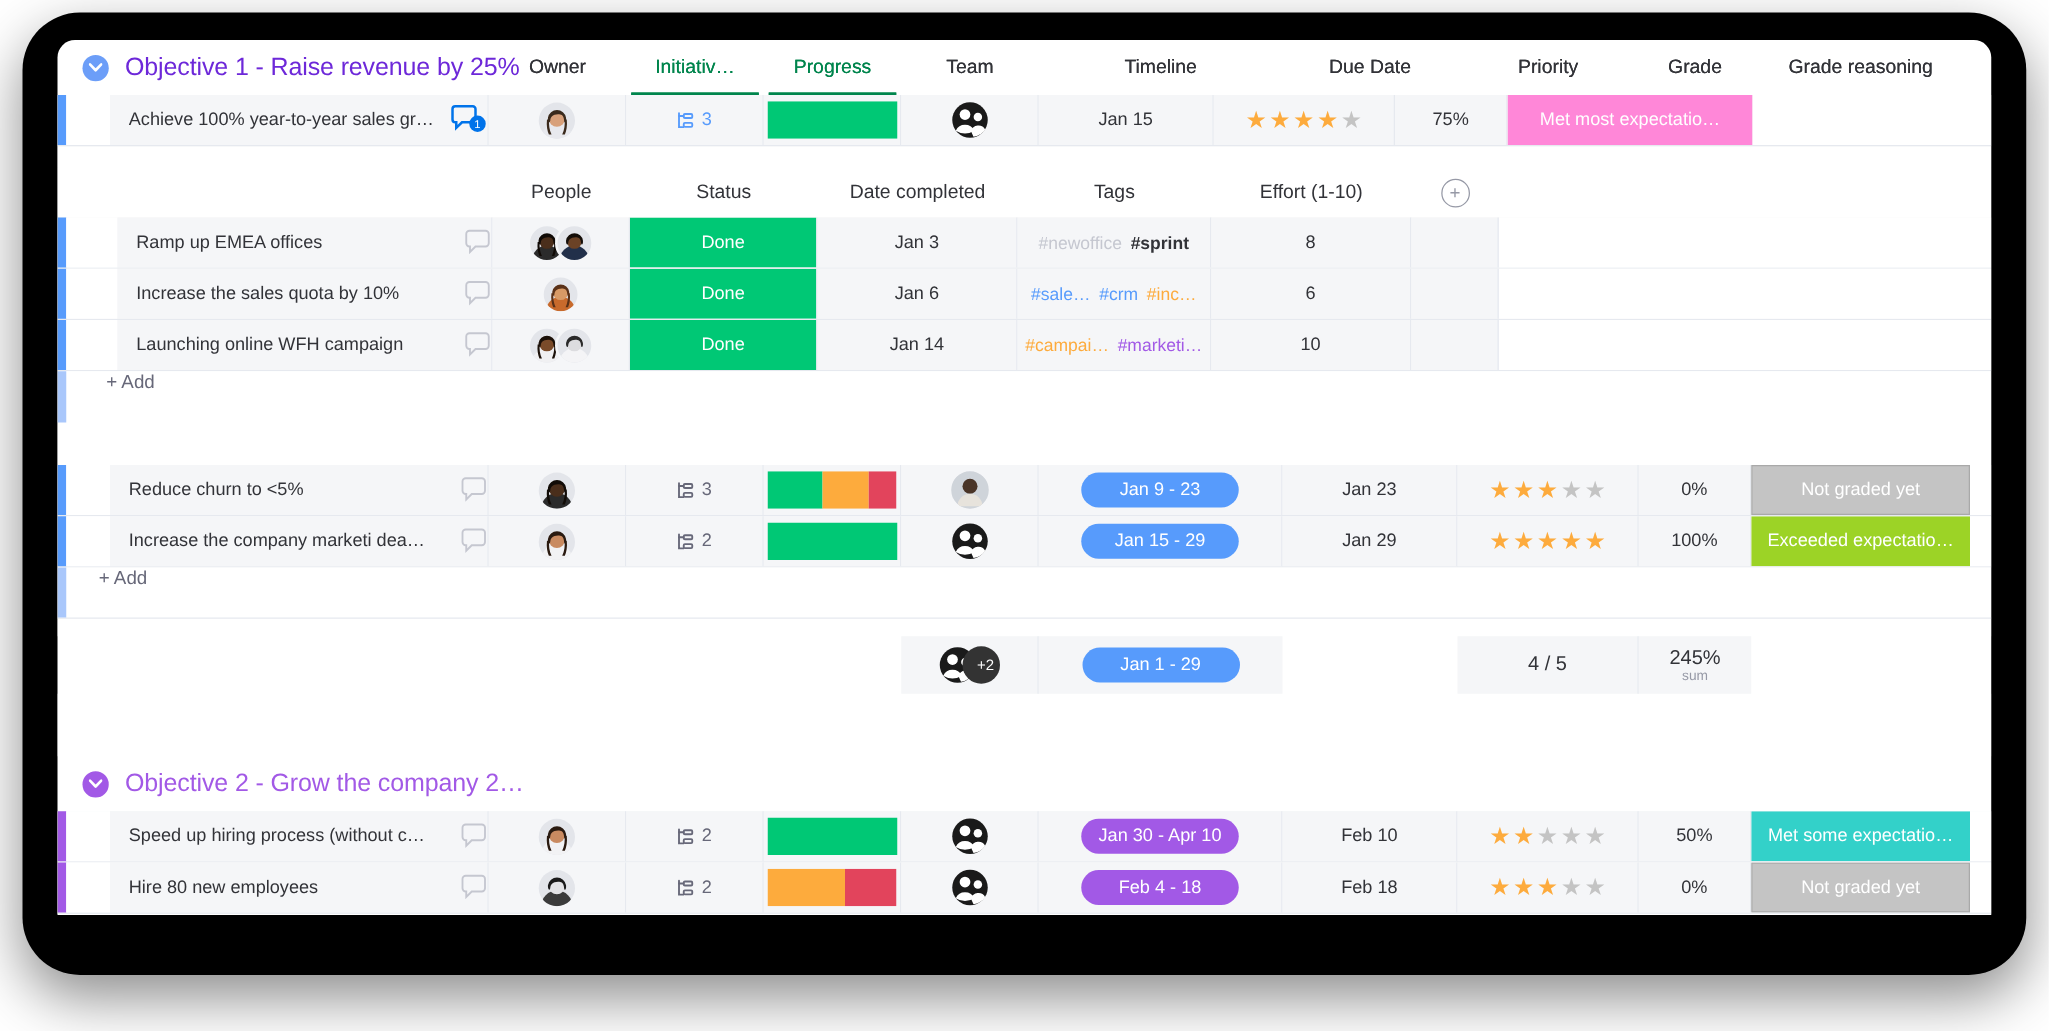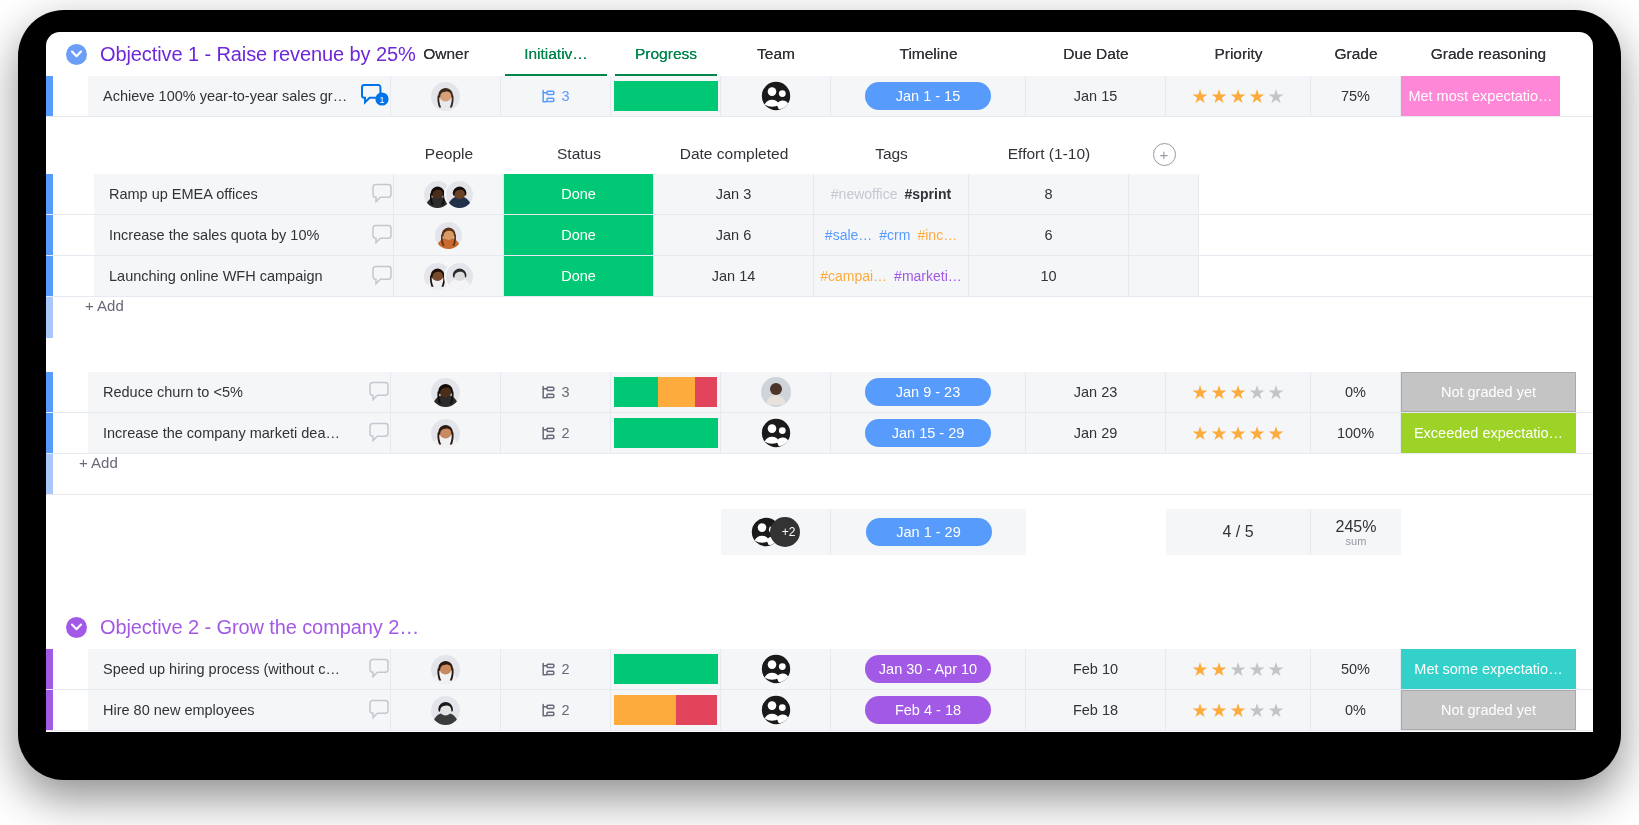--- a/index.html
+++ b/index.html
@@ -263,35 +263,32 @@
             <span class="team-icon">
     <svg width="30" height="30" viewBox="0 0 30 30">
       <circle cx="15" cy="15" r="14.2" fill="#1a1a1a"></circle>
       <circle cx="11" cy="10.6" r="4.3" fill="#ffffff"></circle>
       <path d="M3.6 23.5a8.2 8.2 0 0 1 14.8 0 14 14 0 0 1-14.8 0z" fill="#ffffff"></path>
       <circle cx="21.3" cy="12.6" r="3.4" fill="#ffffff"></circle>
       <path d="M15.8 23.9a6.2 6.2 0 0 1 11.4-1.2 14.2 14.2 0 0 1-9.4 5.6z" fill="#ffffff"></path>
     </svg>
             </span>
           </div>
-          <div class="cell" style="width:195px">
-      <span class="pill" style="background:#579bfc">Jan 1 - 15</span>
-          </div>
           <div class="cell" style="width:140px">Jan 15</div>
           <div class="cell" style="width:145px">
             <span class="stars">
               <i class="on">★</i>
               <i class="on">★</i>
               <i class="on">★</i>
               <i class="on">★</i>
               <i class="">★</i>
             </span>
           </div>
           <div class="cell" style="width:90px">75%</div>
-          <div class="cell" style="width:159px;border-right:none">
+          <div class="cell" style="width:196px;border-right:none">
       <span class="chip" style="background:#ff87d8">Met most expectatio…</span>
           </div>
       <div style="flex:1;background:#fff"></div>
     </div>
         <div style="height:17px;background:#fff"></div>
         <div class="subboard">
       <div style="position:relative;height:40px;background:#fff">
             <div class="sub-head" style="left:348px;width:110px">People</div>
             <div class="sub-head" style="left:458px;width:150px">Status</div>
             <div class="sub-head" style="left:608px;width:160px">Date completed</div>

